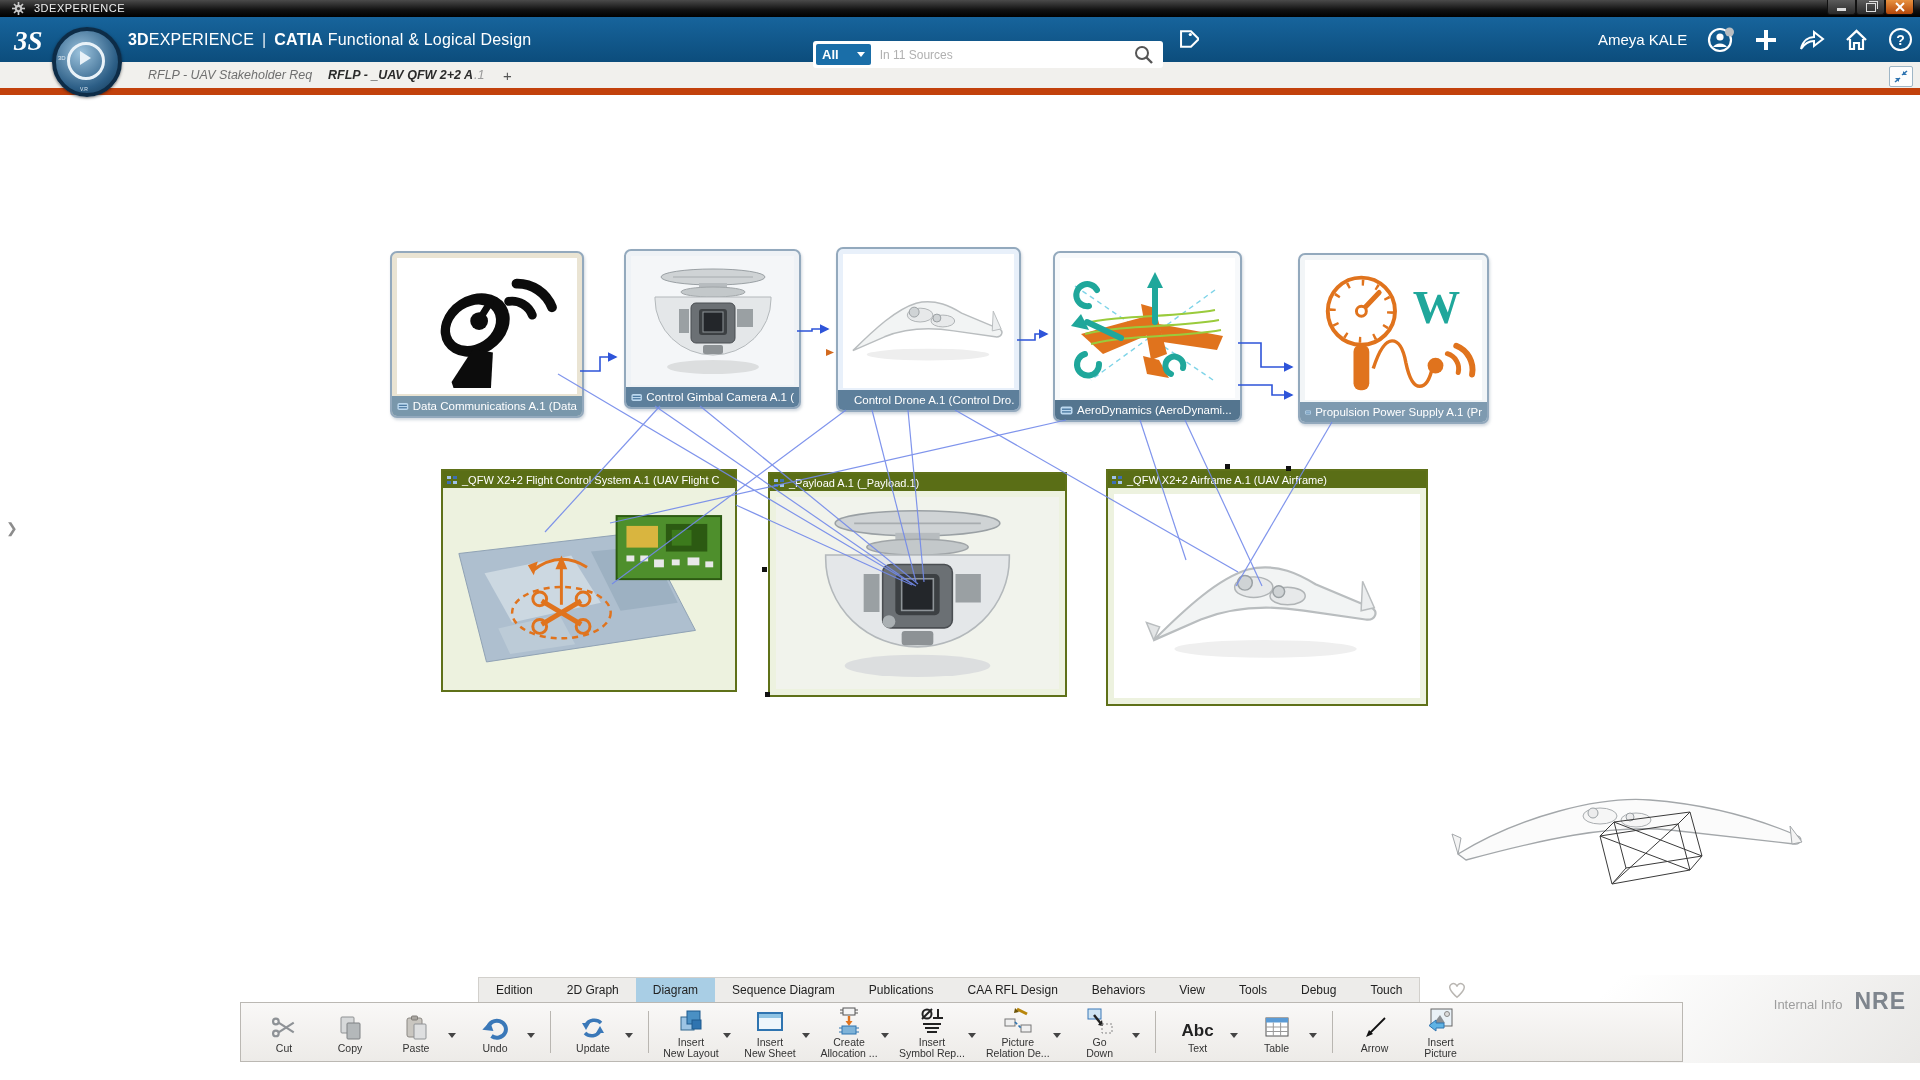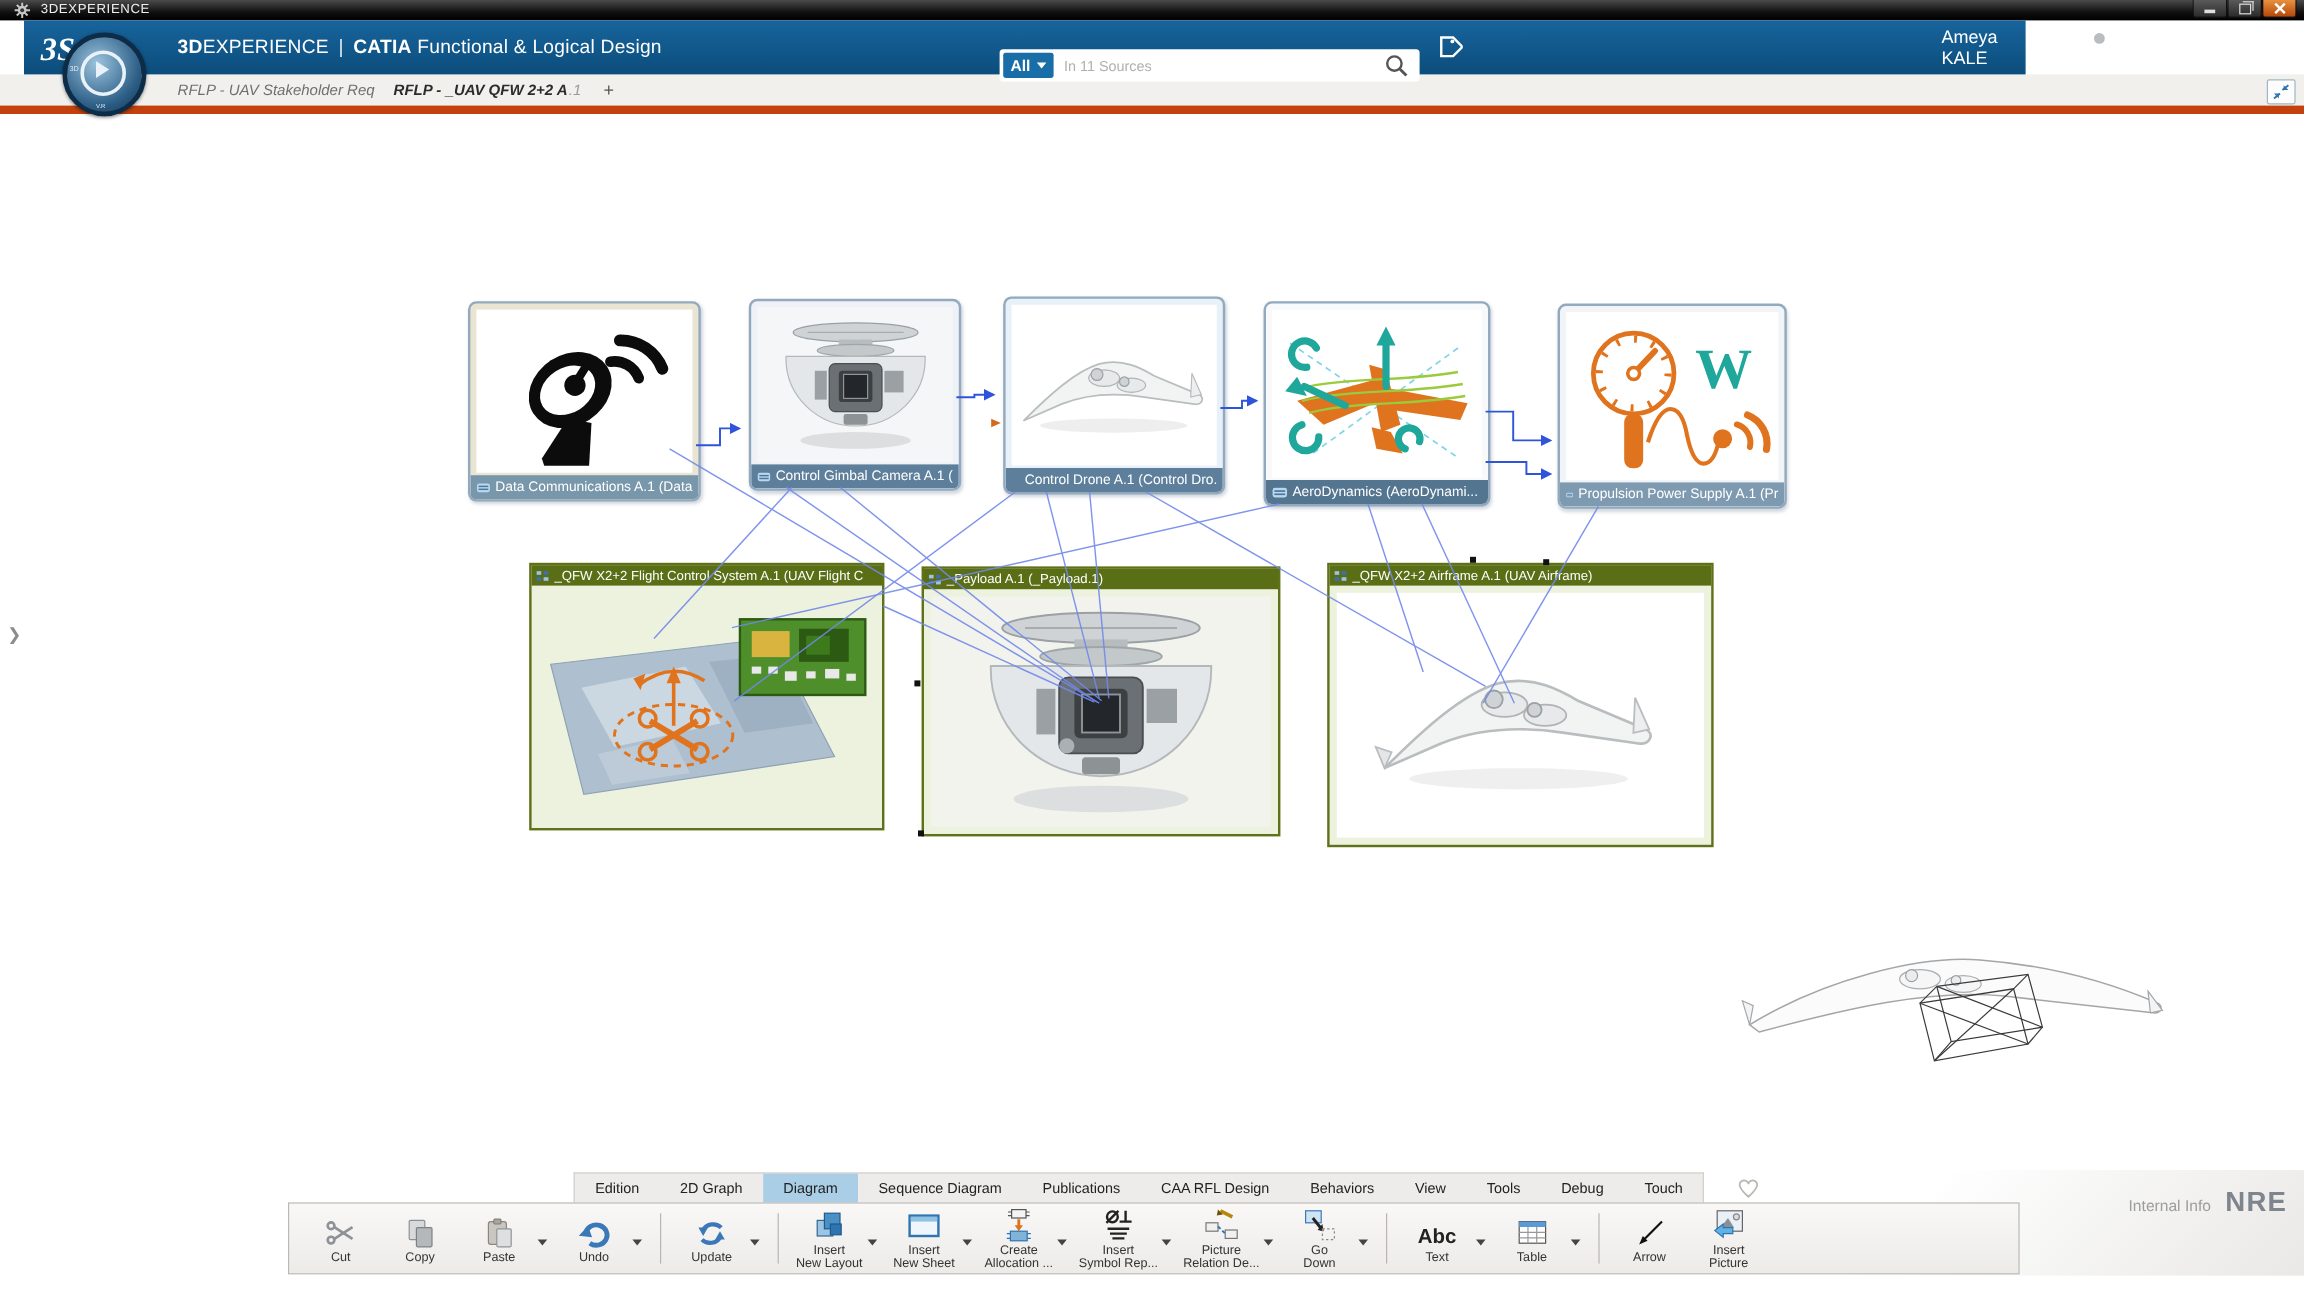--- a/index.html
+++ b/index.html
@@ -11,38 +11,38 @@
   #titlebar .gear{position:absolute;left:12px;top:2px;width:13px;height:13px;}
   #titlebar .wtitle{position:absolute;left:34px;top:2px;letter-spacing:.5px;}
   .winbtns{position:absolute;right:6px;top:0;display:flex;}
   .winbtn{width:27px;height:14px;display:flex;align-items:center;justify-content:center;
     background:linear-gradient(#5a5a5a,#2a2a2a);border:1px solid #111;border-top:none;border-radius:0 0 3px 3px;}
   .winbtn.close{background:linear-gradient(#e8913f,#b54708);}
   .minbar{width:9px;height:3px;background:#ddd;margin-top:4px;}
   .restorebox{width:8px;height:7px;border:1px solid #ddd;position:relative;}
   .restorebox:before{content:"";position:absolute;left:2px;top:-3px;width:8px;height:7px;border:1px solid #ddd;border-bottom:none;border-left:none;}
   
-  #header{position:absolute;left:0;top:17px;width:1668px;height:45px;z-index:41;
-    background:linear-gradient(#17649c,#0c4d7c);color:#fff;margin-left:20px;}
+  #header{position:absolute;left:0;top:17px;width:1920px;height:45px;z-index:41;
+    background:linear-gradient(#17649c,#0c4d7c);color:#fff;}
   #brand{position:absolute;left:128px;top:0;height:45px;display:flex;align-items:center;font-size:16px;letter-spacing:.2px;}
   #brand b{font-weight:bold;}
   #brand .sep{margin:0 8px;opacity:.9;}
   #ds3s{position:absolute;left:8px;top:4px;}
   #compass{position:absolute;left:52px;top:27px;width:62px;height:62px;z-index:50;border-radius:50%;
     background:radial-gradient(circle at 40% 35%, #9cc3dd, #2c5e86 65%, #12344f);
     border:4px solid #0d2c47;box-shadow:0 1px 3px rgba(0,0,0,.5);}
   #compass .playring{position:absolute;left:11px;top:11px;width:32px;height:32px;border:3px solid #e9f2f8;border-radius:50%;}
   #compass .play{position:absolute;left:24px;top:20px;width:0;height:0;border:7px solid transparent;border-left:11px solid #e9f2f8;}
   #compass .t3d{position:absolute;left:2px;top:24px;font-size:6px;color:#dfeaf2;}
   #compass .tvr{position:absolute;left:24px;bottom:1px;font-size:5px;color:#dfeaf2;}
   
   #searchbox{position:absolute;left:813px;top:24px;width:350px;height:27px;background:#fff;border-radius:3px;
     display:flex;align-items:center;}
   #scopechip{margin-left:3px;height:21px;background:#1a6ea8;color:#fff;border-radius:2px;display:flex;align-items:center;
-    padding:0 6px;font-size:13px;font-weight:bold;gap:5px;}
+    padding:0 6px;font-size:13px;font-weight:bold;gap:18px;}
   #scopechip .dd{width:0;height:0;border:4px solid transparent;border-top:5px solid #fff;margin-top:4px;}
   #searchinput{flex:1;border:none;outline:none;font-size:12px;color:#333;margin-left:7px;font-family:"Liberation Sans",sans-serif;}
   #searchinput::placeholder{color:#b0b0b0;}
   #header .hicon{position:absolute;top:0;height:45px;display:flex;align-items:center;justify-content:center;}
   #username{position:absolute;left:1598px;top:0;height:45px;display:flex;align-items:center;font-size:15px;}
   
   #tabbar{position:absolute;left:0;top:62px;width:1920px;height:26px;z-index:39;background:#f1f0ed;border-bottom:7px solid #c2410c;}
   .doctab{position:absolute;top:0;height:26px;display:flex;align-items:center;font-size:12.5px;font-style:italic;color:#6f6f6f;}
   .doctab.active{color:#2b2b2b;font-weight:bold;}
   .doctab .suffix{color:#9a9a9a;font-weight:normal;margin-left:1px;}

